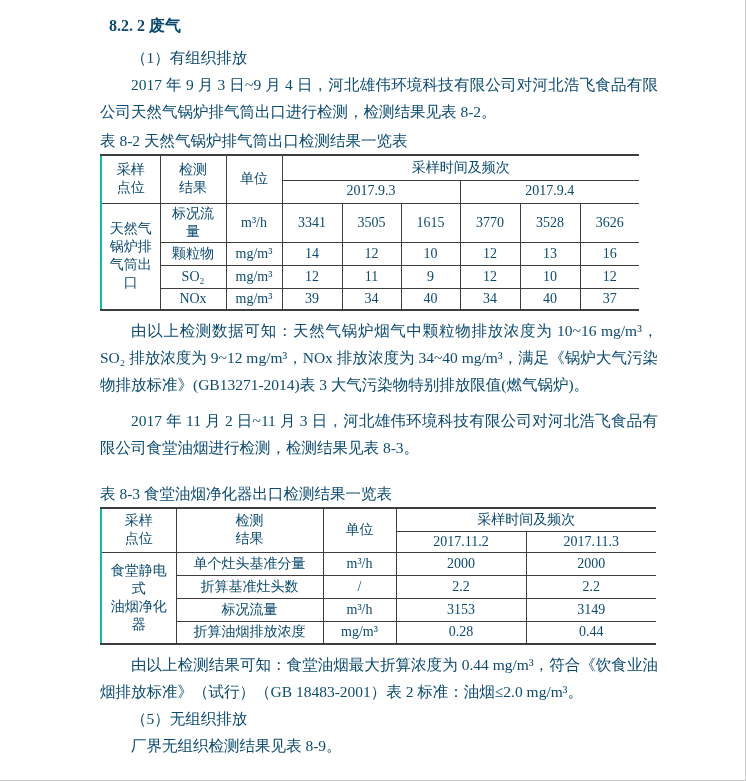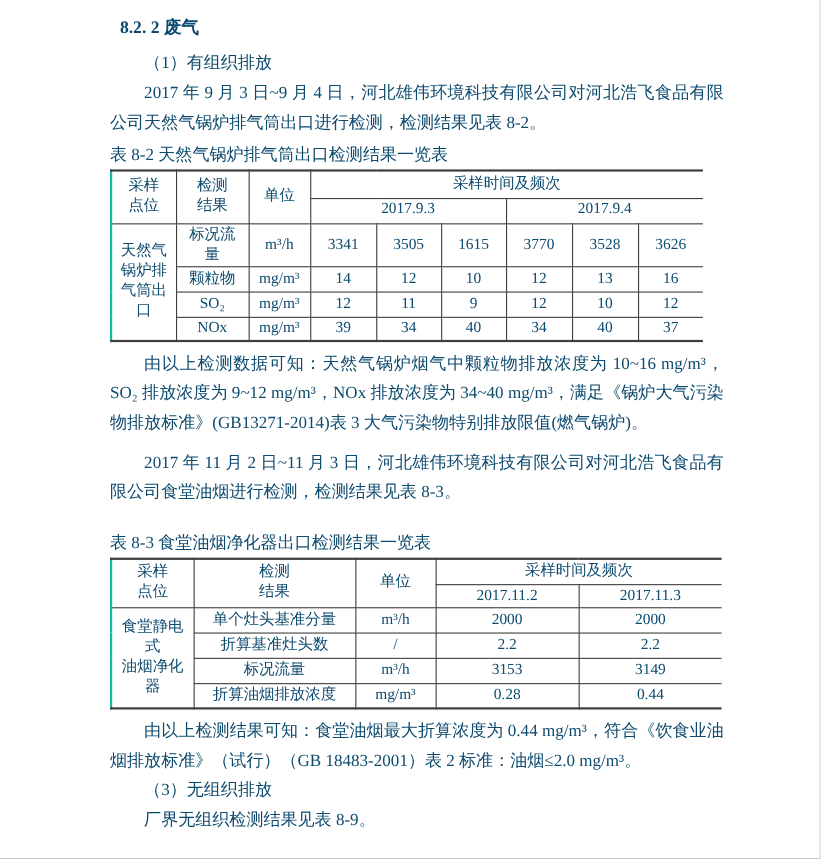--- a/index.html
+++ b/index.html
@@ -192,18 +192,18 @@
         <td>折算油烟排放浓度</td>
         <td>mg/m³</td>
         <td>0.28</td>
         <td class="noR">0.44</td>
       </tr>
     </tbody>
       </table>
 
     <p class="para gap-md">由以上检测结果可知：食堂油烟最大折算浓度为 0.44 mg/m³，符合《饮食业油烟排放标准》（试行）（GB 18483-2001）表 2 标准：油烟≤2.0 mg/m³。</p>
 
-    <p class="para">（3）无组织排放</p>
+    <p class="para">（5）无组织排放</p>
 
     <p class="para">厂界无组织检测结果见表 8-9。</p>
 
   </div>
 </div>
 
 </body></html>

